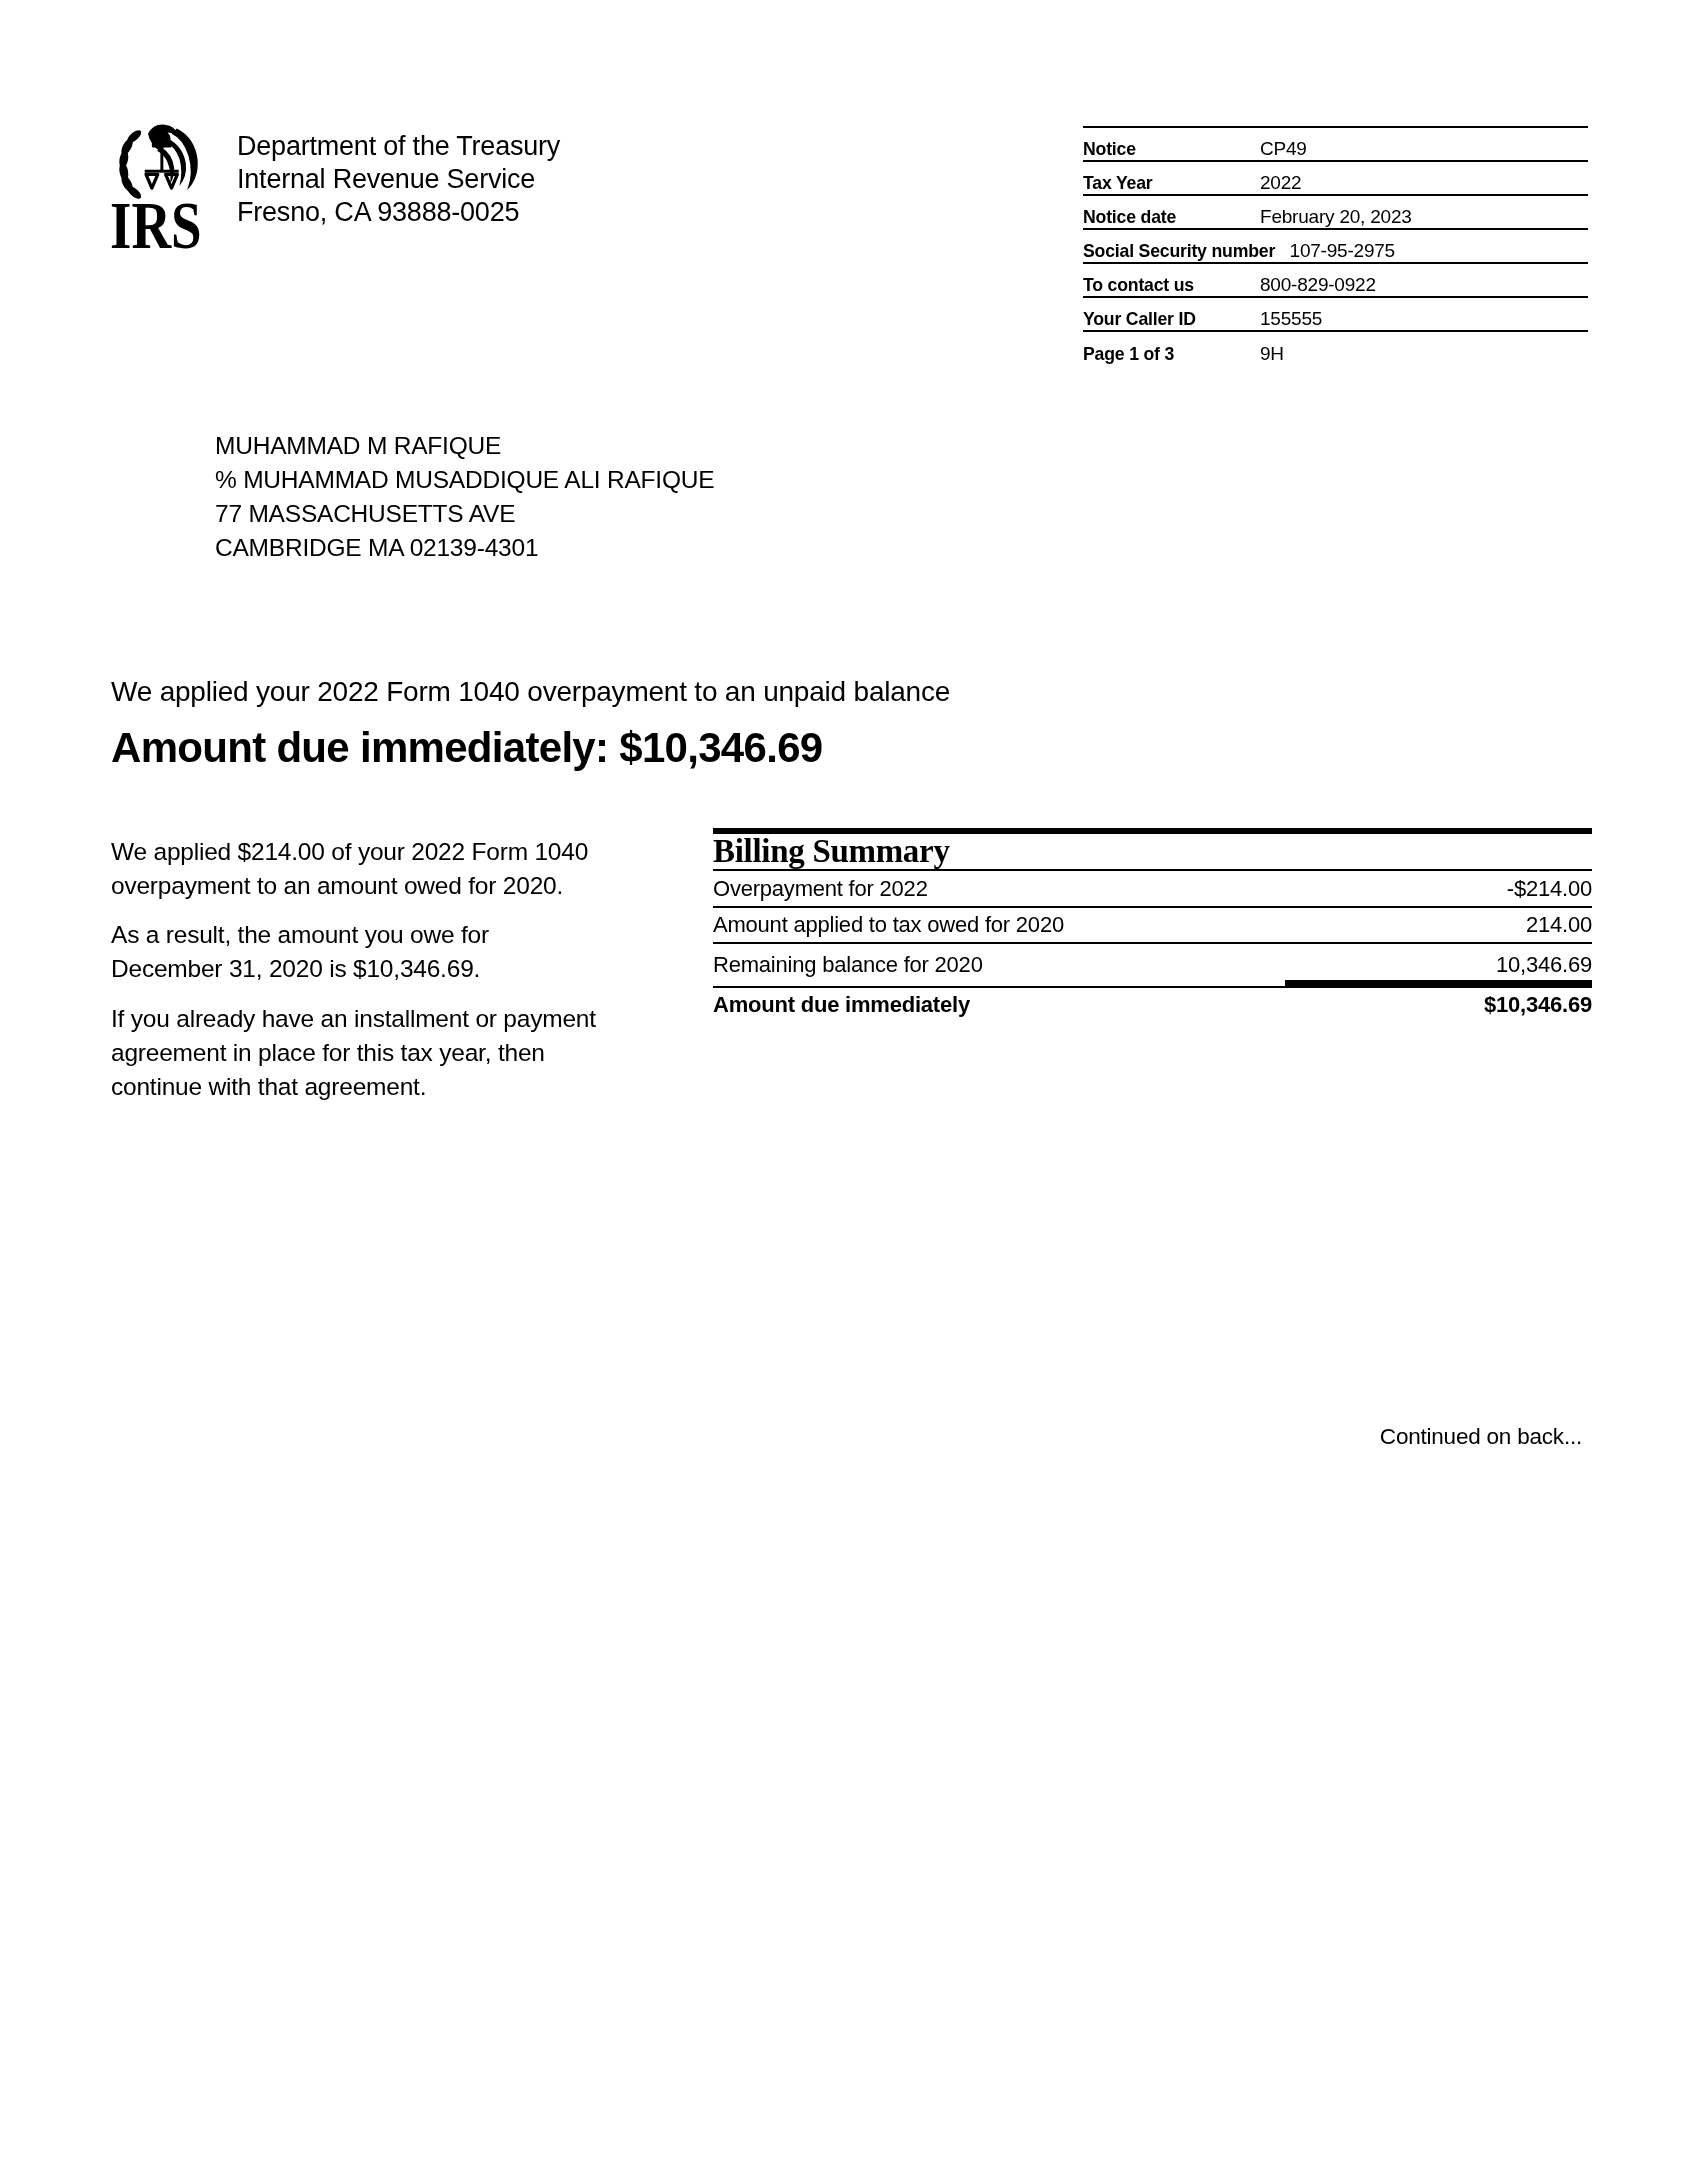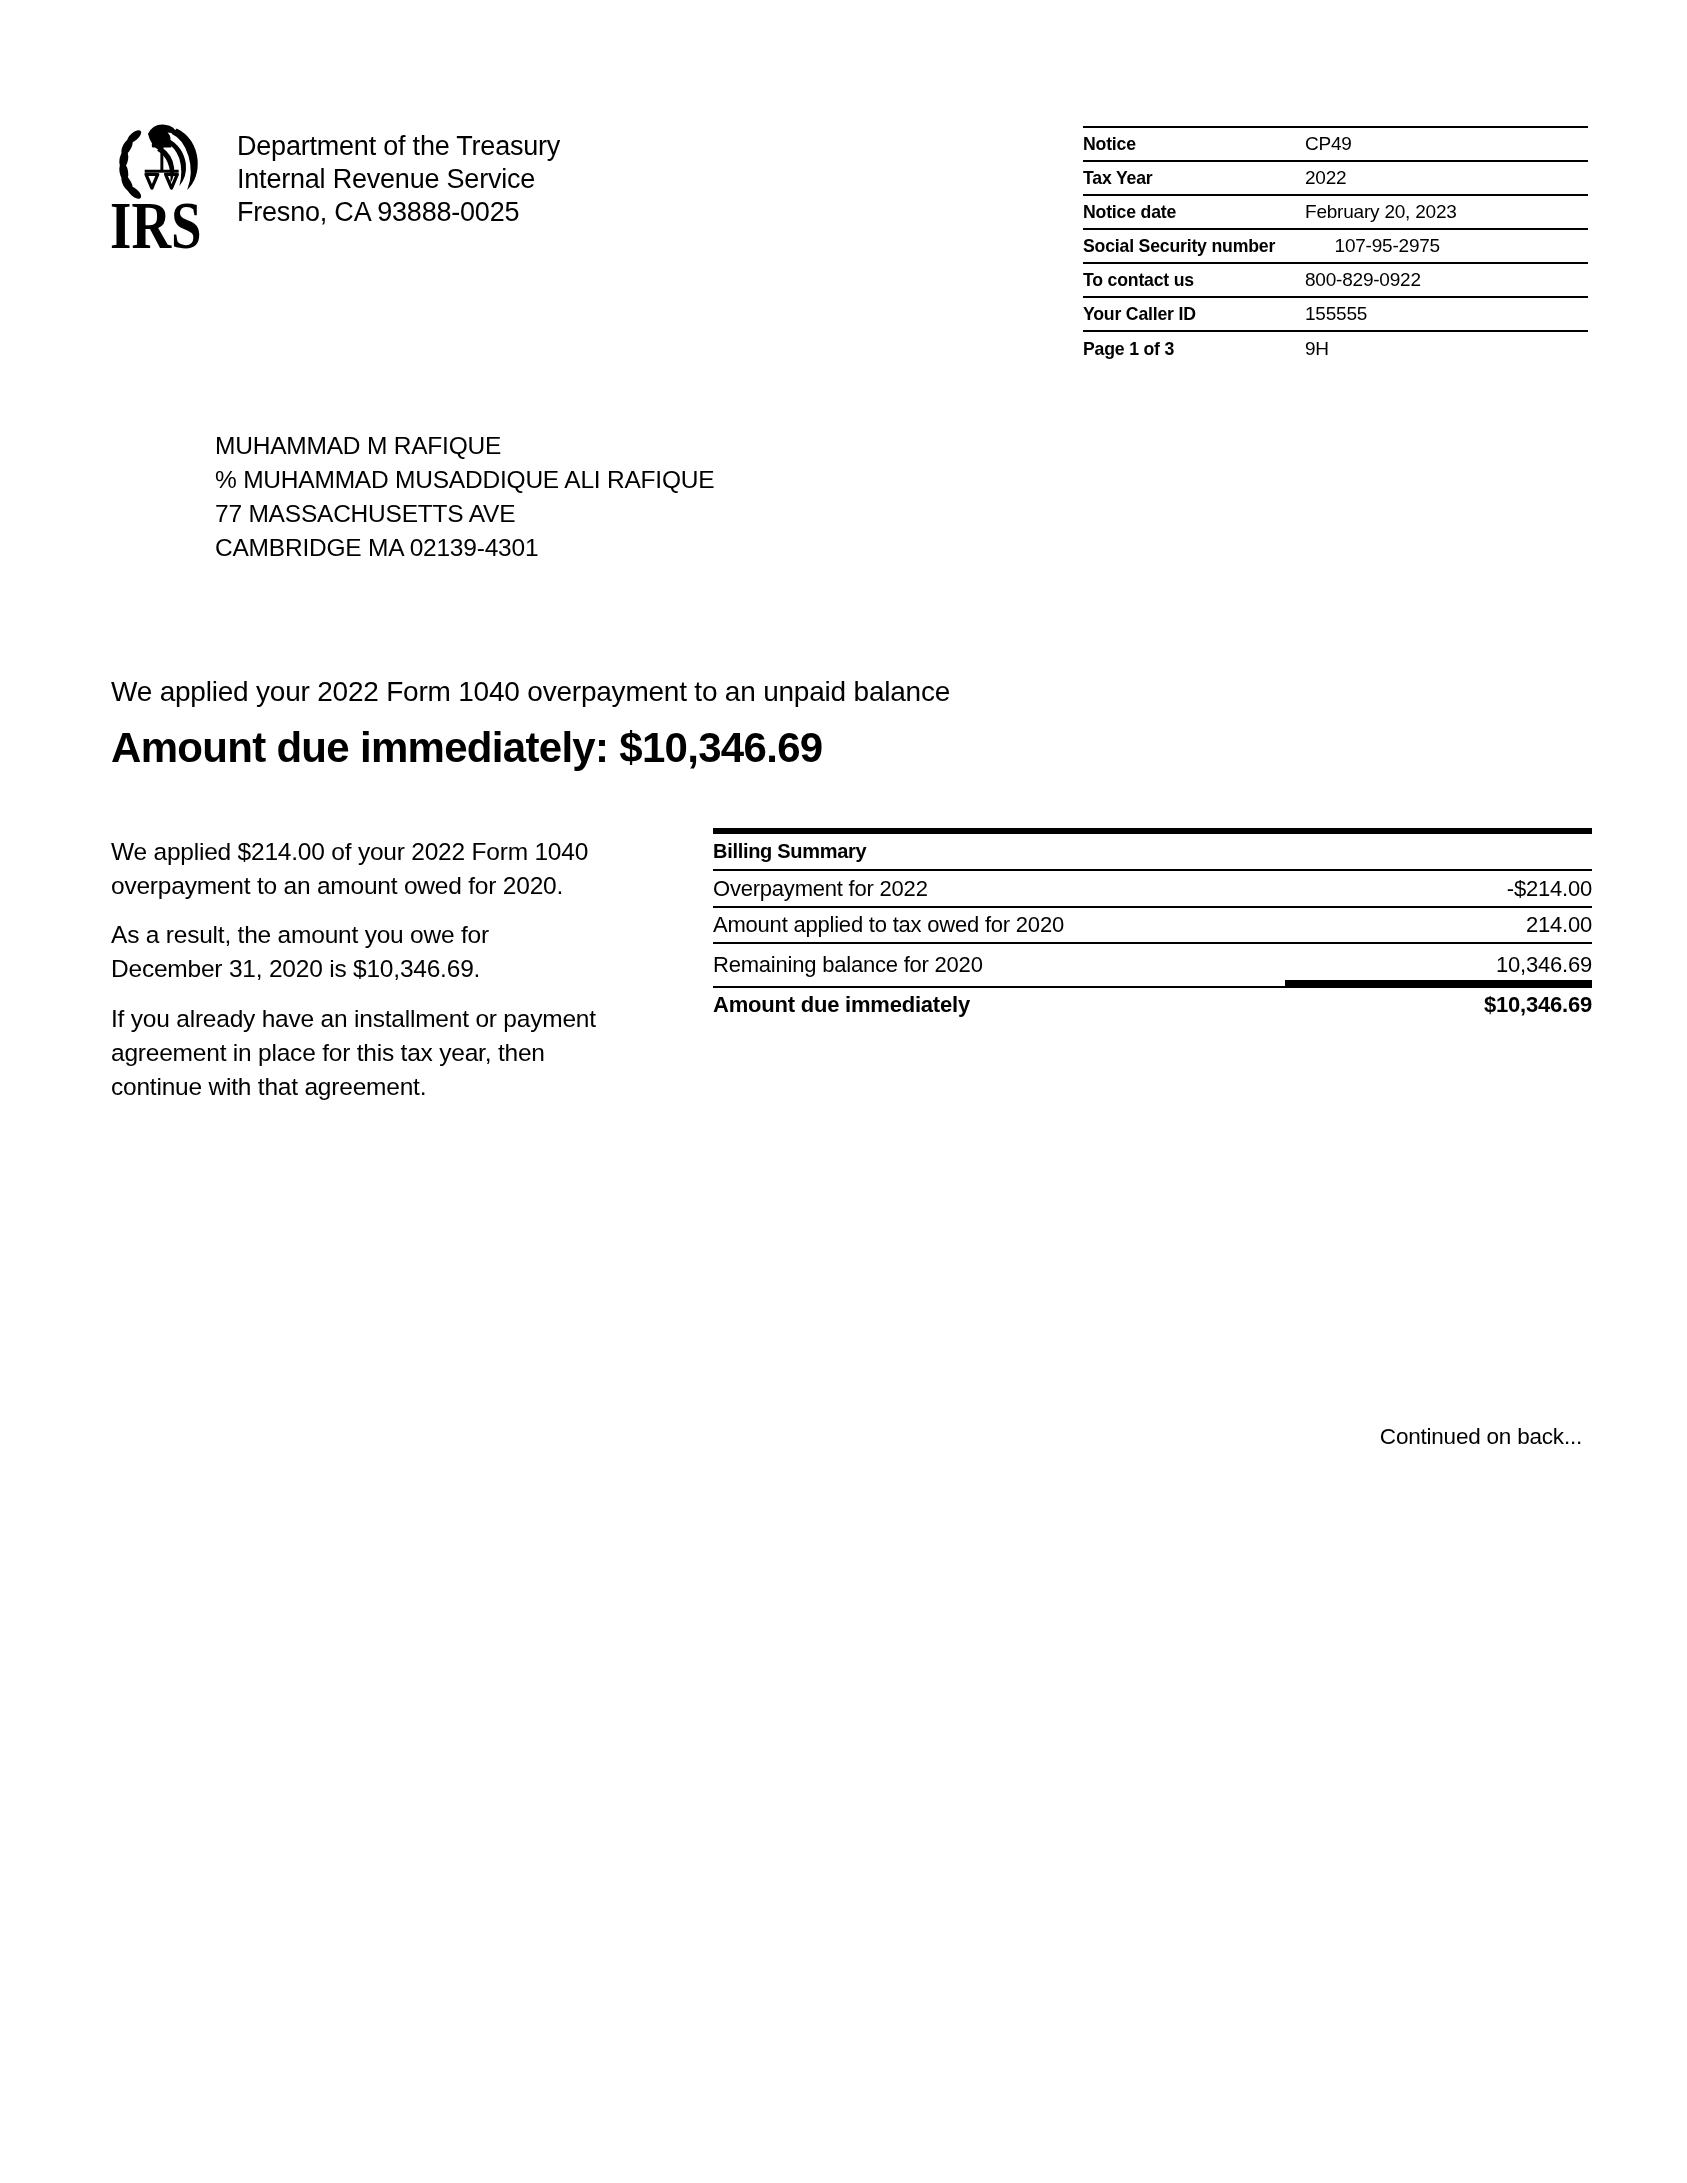--- a/index.html
+++ b/index.html
@@ -28,21 +28,21 @@
     position:absolute; left:237px; top:130px;
     font-size:27px; line-height:33px;
   }
 
   
   .notice-table {
     position:absolute; left:1083px; top:126px; width:505px;
     border-top:2.6px solid #000;
     font-size:19px;
   }
-  .n-row { display:flex; align-items:center; height:34px; border-bottom:2.6px solid #000;gap:45px; }
+  .n-row { display:flex; align-items:flex-end; height:34px; border-bottom:2.6px solid #000; }
   .n-row.last { border-bottom:none; height:33px; }
   .n-lbl {
     font-weight:700; flex:0 0 177px; white-space:nowrap;
     transform:scaleX(0.93); transform-origin:left center;
   }
   .n-val { white-space:nowrap; }
 
   
   .recipient { position:absolute; left:215px; top:429px; font-size:24.5px; line-height:34px; }
 
@@ -56,21 +56,21 @@
   
   .para { position:absolute; left:111px; width:516px; font-size:24.5px; line-height:34px; }
   .para-1 { top:835px; }
   .para-2 { top:918px; }
   .para-3 { top:1002px; }
 
   
   .billing { position:absolute; left:713px; top:828px; width:879px; font-size:22px; }
   .bs-bar { height:6px; background:#000; }
   .bs-title-row { height:37px; border-bottom:2px solid #000; display:flex; align-items:center; }
-  .bs-title { font-size:20px; font-weight:700; letter-spacing:-0.3px; }
+  .bs-title { font-size:33px; font-weight:700; letter-spacing:-0.3px;font-family:Liberation Serif, serif; }
   .bs-row { display:flex; justify-content:space-between; align-items:center; }
   .bs-r1 { height:37px; border-bottom:2px solid #000; }
   .bs-r2 { height:36px; border-bottom:2.6px solid #000;gap:14px; }
   .bs-r3 { height:44px; border-bottom:2px solid #000; position:relative;gap:20px; }
   .bs-r4 { height:33px; font-weight:700; }
   .bs-total-rule { position:absolute; right:0; bottom:0; width:307px; height:6px; background:#000; }
 
   
   .continued { position:absolute; top:1424px; right:105px; font-size:22.5px; }
 </style>

